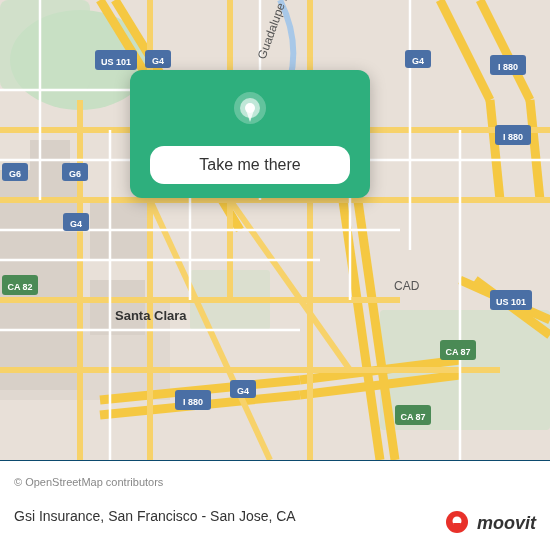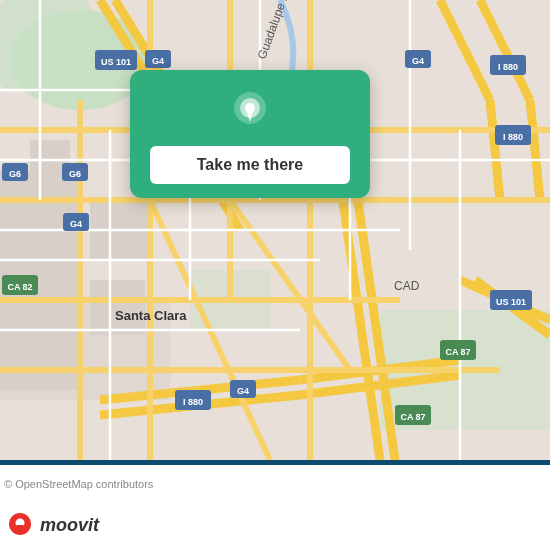--- a/index.html
+++ b/index.html
@@ -44,39 +44,39 @@
     .popup-pin-icon {
       width: 48px;
       height: 48px;
       margin-bottom: 10px;
     }
 
     .popup-btn {
       background: white;
       color: #333;
       border: none;
-      border-radius: 6px;
+      border-radius: 14px;
       padding: 10px 28px;
       font-size: 16px;
-      font-weight: 700;
+      font-weight: 400;
       cursor: pointer;
       width: 100%;
       text-align: center;
     }
 
     
     .bottom-bar {
       width: 550px;
       height: 90px;
       background: white;
       display: flex;
       flex-direction: column;
       justify-content: center;
-      padding: 8px 4px 4px;
-      border-top: 5px solid #0c4a6e;
+      padding: 8px 14px 4px;
+      border-top: 1px solid #0c4a6e;
     }
 
     .copyright-text {
       font-size: 11px;
       color: #888;
       margin-bottom: 4px;
     }
 
     .location-row {
       display: flex;
@@ -244,20 +244,21 @@
       <circle cx="24" cy="20" r="5" fill="white"></circle>
       <path d="M24 34 L20 22 L28 22 Z" fill="white" opacity="0.8"></path>
     </svg>
     <button class="popup-btn">Take me there</button>
   </div>
 </div>
 
 <div class="bottom-bar">
   <div class="copyright-text">© OpenStreetMap contributors</div>
   <div class="location-row">
+    <span class="location-text">Gsi Insurance, San Francisco - San Jose, CA</span>
     <div class="moovit-logo">
       <svg class="moovit-icon" viewBox="0 0 32 32" xmlns="http://www.w3.org/2000/svg">
         <circle cx="16" cy="14" r="11" fill="#e8312a"></circle>
         <circle cx="16" cy="13" r="4.5" fill="white"></circle>
         <path d="M16 23 L12 15 L20 15 Z" fill="#e8312a"></path>
       </svg>
       <span class="moovit-text">moovit</span>
     </div>
   </div>
 </div>

